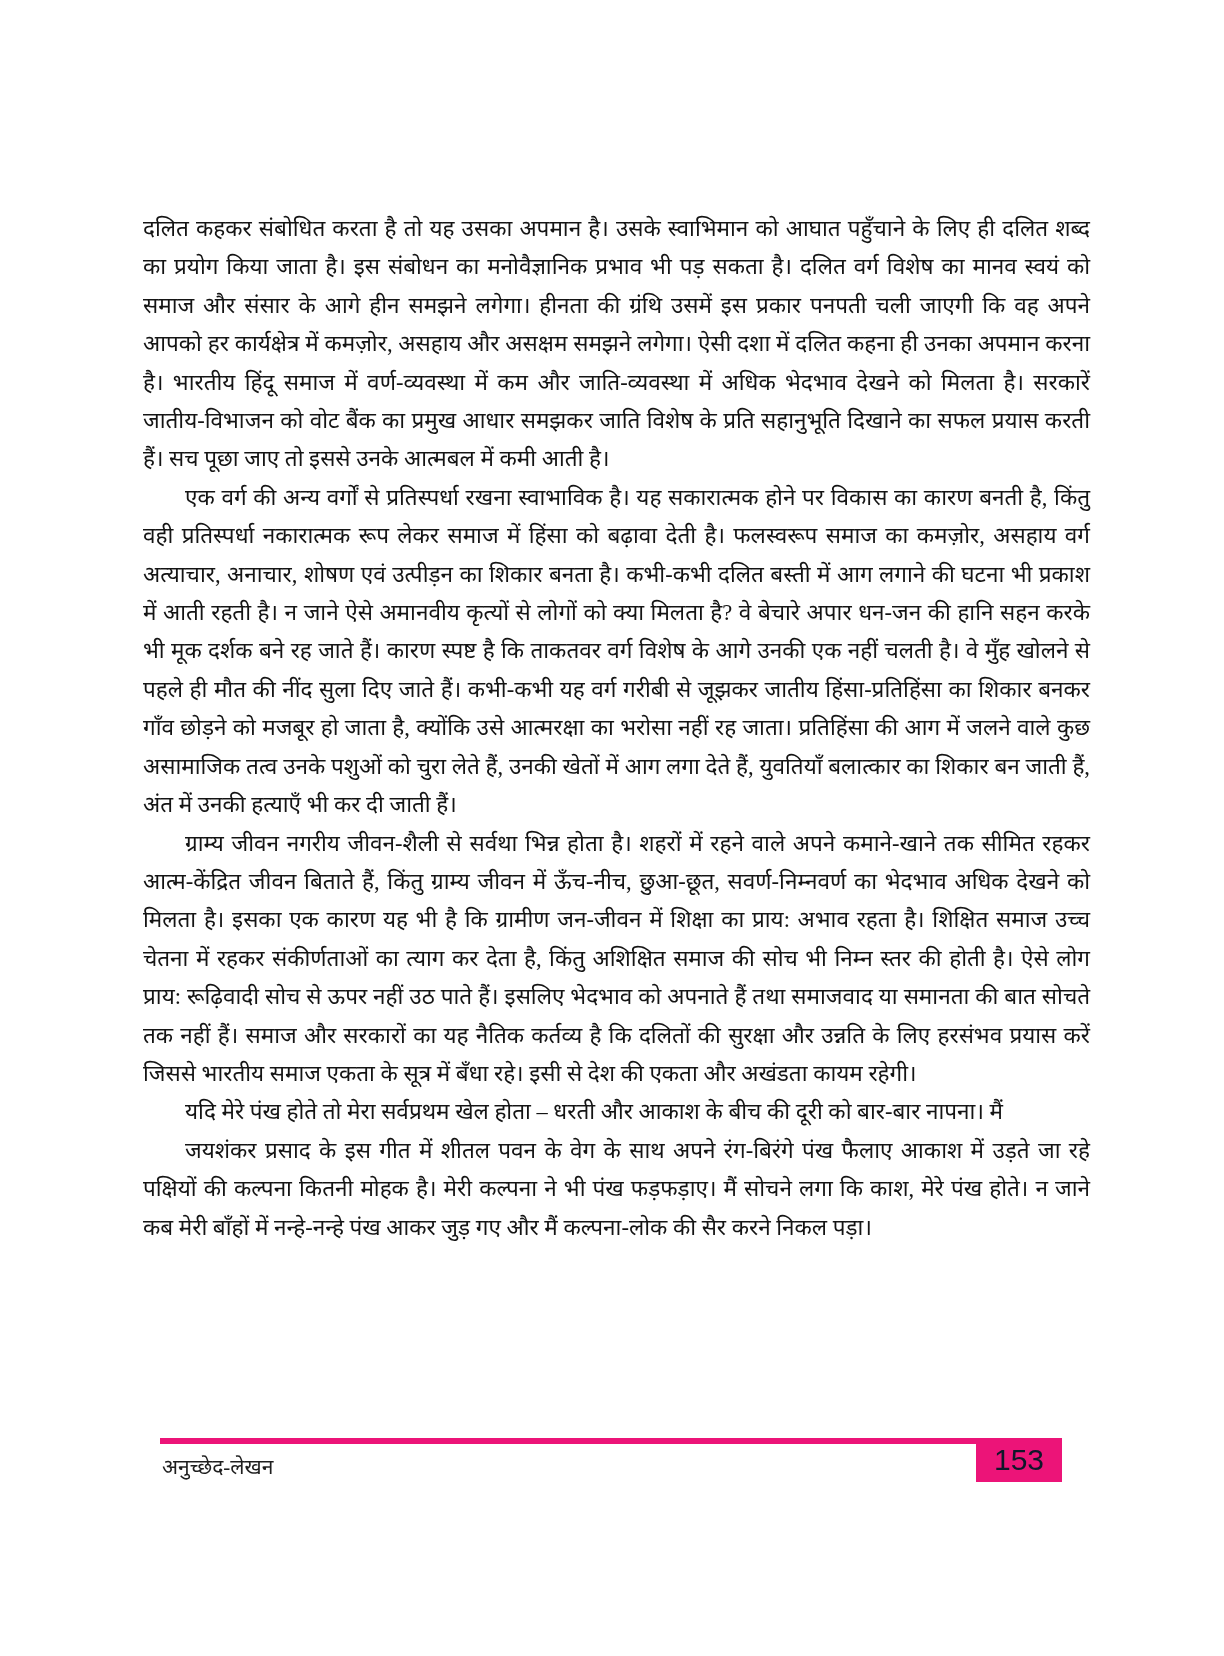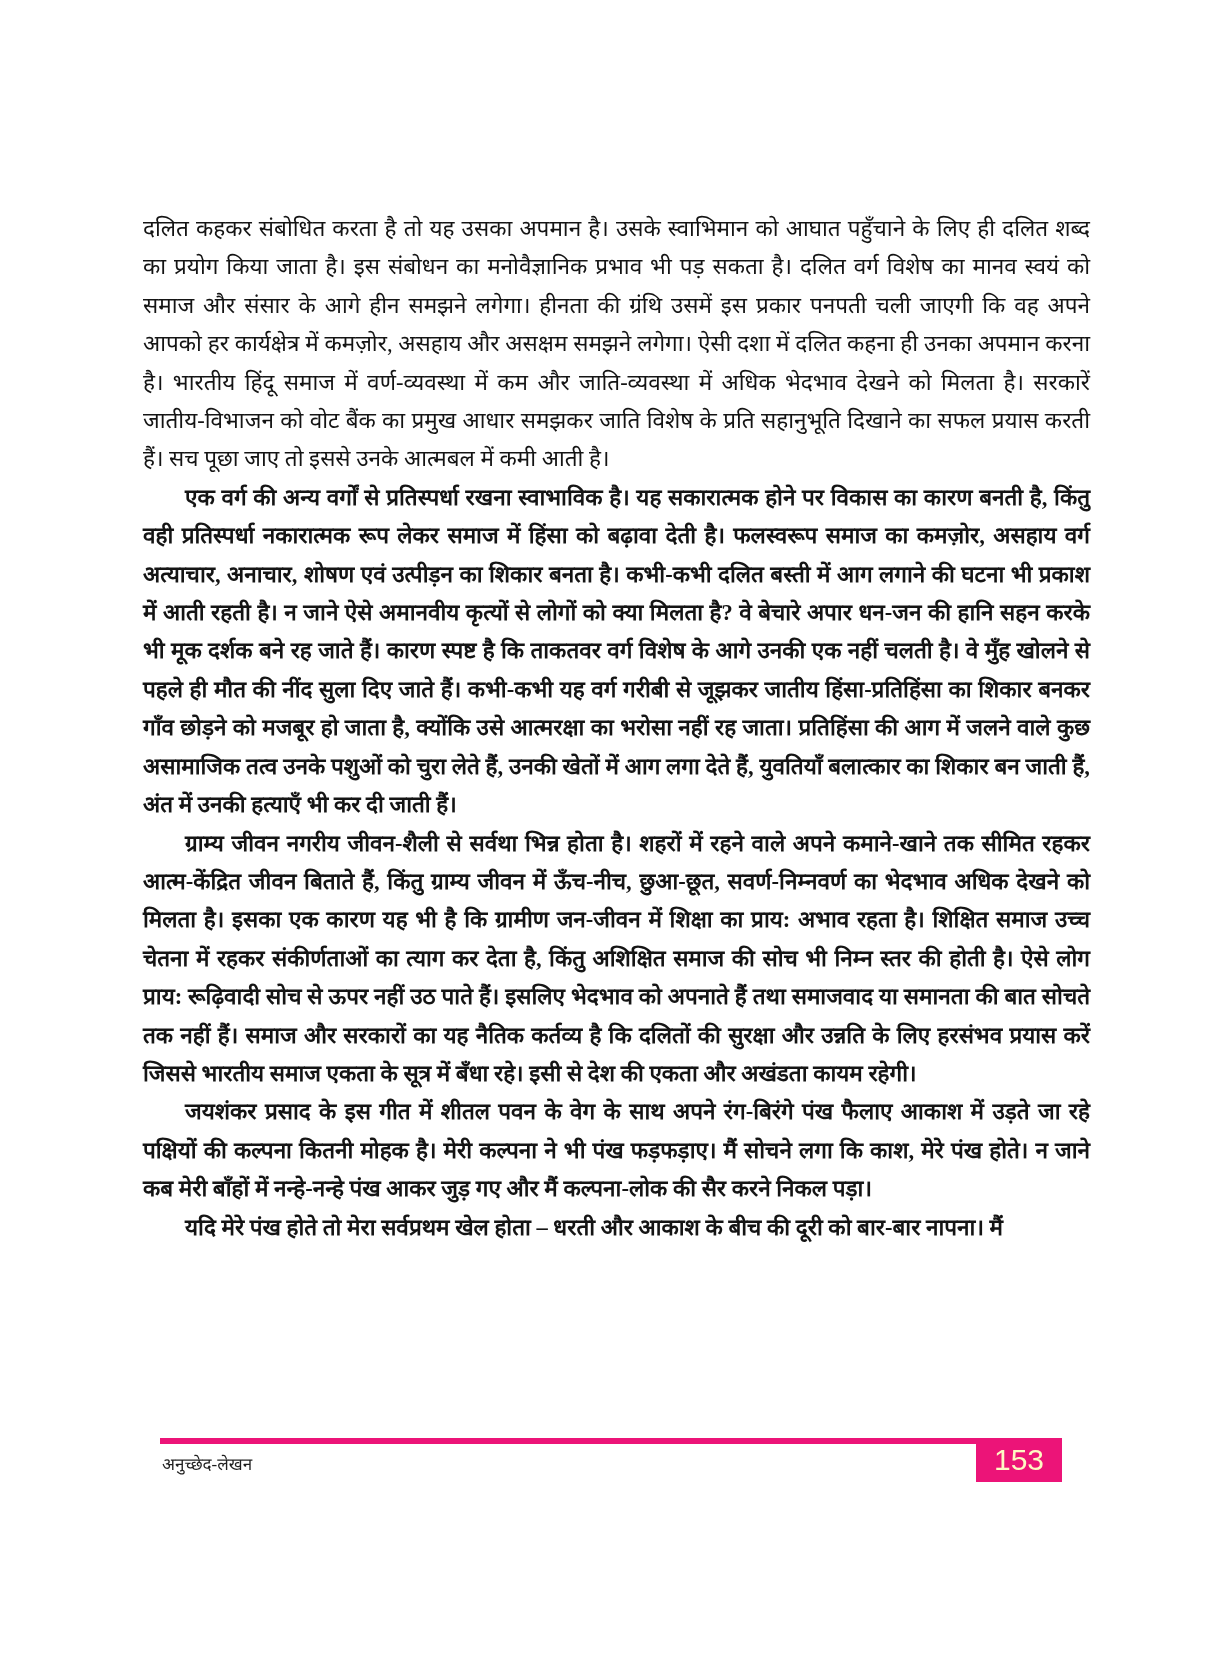--- a/index.html
+++ b/index.html
@@ -18,21 +18,21 @@
     left: 143px;
     width: 947px;
     color: #141414;
   }
   .para {
     font-size: 22.5px;
     line-height: 38.4px;
     text-align: justify;
     color: #141414;
   }
-  .para.indent { text-indent: 42px; font-weight: bold; }
+  .para.indent { text-indent: 42px; }
   .heading {
     margin-top: 6px;
     font-size: 25px;
     line-height: 40px;
     font-weight: bold;
     text-align: center;
     color: #EC1478;
   }
   .verse {
     font-size: 23px;
@@ -50,54 +50,54 @@
     height: 6px;
     background: #EC1478;
   }
   .page-badge {
     position: absolute;
     left: 976px;
     top: 1438px;
     width: 86px;
     height: 44px;
     background: #EC1478;
-    color: #fef9c3;
+    color: #0f172a;
     font-family: "Liberation Sans", "DejaVu Sans", sans-serif;
     font-size: 30px;
     display: flex;
     align-items: center;
     justify-content: center;
   }
   .footer-label {
     position: absolute;
     left: 162px;
     top: 1452px;
-    font-size: 17px;
+    font-size: 21px;
     color: #1e1e1e;
     font-family: "Liberation Serif", "DejaVu Serif", serif;
   }
 </style>
 </head>
 <body>
 
 <div class="page">
 
   <div class="content">
     <p class="para">दलित कहकर संबोधित करता है तो यह उसका अपमान है। उसके स्वाभिमान को आघात पहुँचाने के लिए ही दलित शब्द का प्रयोग किया जाता है। इस संबोधन का मनोवैज्ञानिक प्रभाव भी पड़ सकता है। दलित वर्ग विशेष का मानव स्वयं को समाज और संसार के आगे हीन समझने लगेगा। हीनता की ग्रंथि उसमें इस प्रकार पनपती चली जाएगी कि वह अपने आपको हर कार्यक्षेत्र में कमज़ोर, असहाय और असक्षम समझने लगेगा। ऐसी दशा में दलित कहना ही उनका अपमान करना है। भारतीय हिंदू समाज में वर्ण-व्यवस्था में कम और जाति-व्यवस्था में अधिक भेदभाव देखने को मिलता है। सरकारें जातीय-विभाजन को वोट बैंक का प्रमुख आधार समझकर जाति विशेष के प्रति सहानुभूति दिखाने का सफल प्रयास करती हैं। सच पूछा जाए तो इससे उनके आत्मबल में कमी आती है।</p>
 
     <p class="para indent">एक वर्ग की अन्य वर्गों से प्रतिस्पर्धा रखना स्वाभाविक है। यह सकारात्मक होने पर विकास का कारण बनती है, किंतु वही प्रतिस्पर्धा नकारात्मक रूप लेकर समाज में हिंसा को बढ़ावा देती है। फलस्वरूप समाज का कमज़ोर, असहाय वर्ग अत्याचार, अनाचार, शोषण एवं उत्पीड़न का शिकार बनता है। कभी-कभी दलित बस्ती में आग लगाने की घटना भी प्रकाश में आती रहती है। न जाने ऐसे अमानवीय कृत्यों से लोगों को क्या मिलता है? वे बेचारे अपार धन-जन की हानि सहन करके भी मूक दर्शक बने रह जाते हैं। कारण स्पष्ट है कि ताकतवर वर्ग विशेष के आगे उनकी एक नहीं चलती है। वे मुँह खोलने से पहले ही मौत की नींद सुला दिए जाते हैं। कभी-कभी यह वर्ग गरीबी से जूझकर जातीय हिंसा-प्रतिहिंसा का शिकार बनकर गाँव छोड़ने को मजबूर हो जाता है, क्योंकि उसे आत्मरक्षा का भरोसा नहीं रह जाता। प्रतिहिंसा की आग में जलने वाले कुछ असामाजिक तत्व उनके पशुओं को चुरा लेते हैं, उनकी खेतों में आग लगा देते हैं, युवतियाँ बलात्कार का शिकार बन जाती हैं, अंत में उनकी हत्याएँ भी कर दी जाती हैं।</p>
 
     <p class="para indent">ग्राम्य जीवन नगरीय जीवन-शैली से सर्वथा भिन्न होता है। शहरों में रहने वाले अपने कमाने-खाने तक सीमित रहकर आत्म-केंद्रित जीवन बिताते हैं, किंतु ग्राम्य जीवन में ऊँच-नीच, छुआ-छूत, सवर्ण-निम्नवर्ण का भेदभाव अधिक देखने को मिलता है। इसका एक कारण यह भी है कि ग्रामीण जन-जीवन में शिक्षा का प्राय: अभाव रहता है। शिक्षित समाज उच्च चेतना में रहकर संकीर्णताओं का त्याग कर देता है, किंतु अशिक्षित समाज की सोच भी निम्न स्तर की होती है। ऐसे लोग प्राय: रूढ़िवादी सोच से ऊपर नहीं उठ पाते हैं। इसलिए भेदभाव को अपनाते हैं तथा समाजवाद या समानता की बात सोचते तक नहीं हैं। समाज और सरकारों का यह नैतिक कर्तव्य है कि दलितों की सुरक्षा और उन्नति के लिए हरसंभव प्रयास करें जिससे भारतीय समाज एकता के सूत्र में बँधा रहे। इसी से देश की एकता और अखंडता कायम रहेगी।</p>
 
 
 
 
+    <p class="para indent">यदि मेरे पंख होते तो मेरा सर्वप्रथम खेल होता – धरती और आकाश के बीच की दूरी को बार-बार नापना। मैं</p>
+
     <p class="para indent">जयशंकर प्रसाद के इस गीत में शीतल पवन के वेग के साथ अपने रंग-बिरंगे पंख फैलाए आकाश में उड़ते जा रहे पक्षियों की कल्पना कितनी मोहक है। मेरी कल्पना ने भी पंख फड़फड़ाए। मैं सोचने लगा कि काश, मेरे पंख होते। न जाने कब मेरी बाँहों में नन्हे-नन्हे पंख आकर जुड़ गए और मैं कल्पना-लोक की सैर करने निकल पड़ा।</p>
-
-    <p class="para indent">यदि मेरे पंख होते तो मेरा सर्वप्रथम खेल होता – धरती और आकाश के बीच की दूरी को बार-बार नापना। मैं</p>
   </div>
 
   <div class="footer-rule"></div>
 
   <div class="footer-label">अनुच्छेद-लेखन</div>
 
   <div class="page-badge">153</div>
 
 </div>
 

